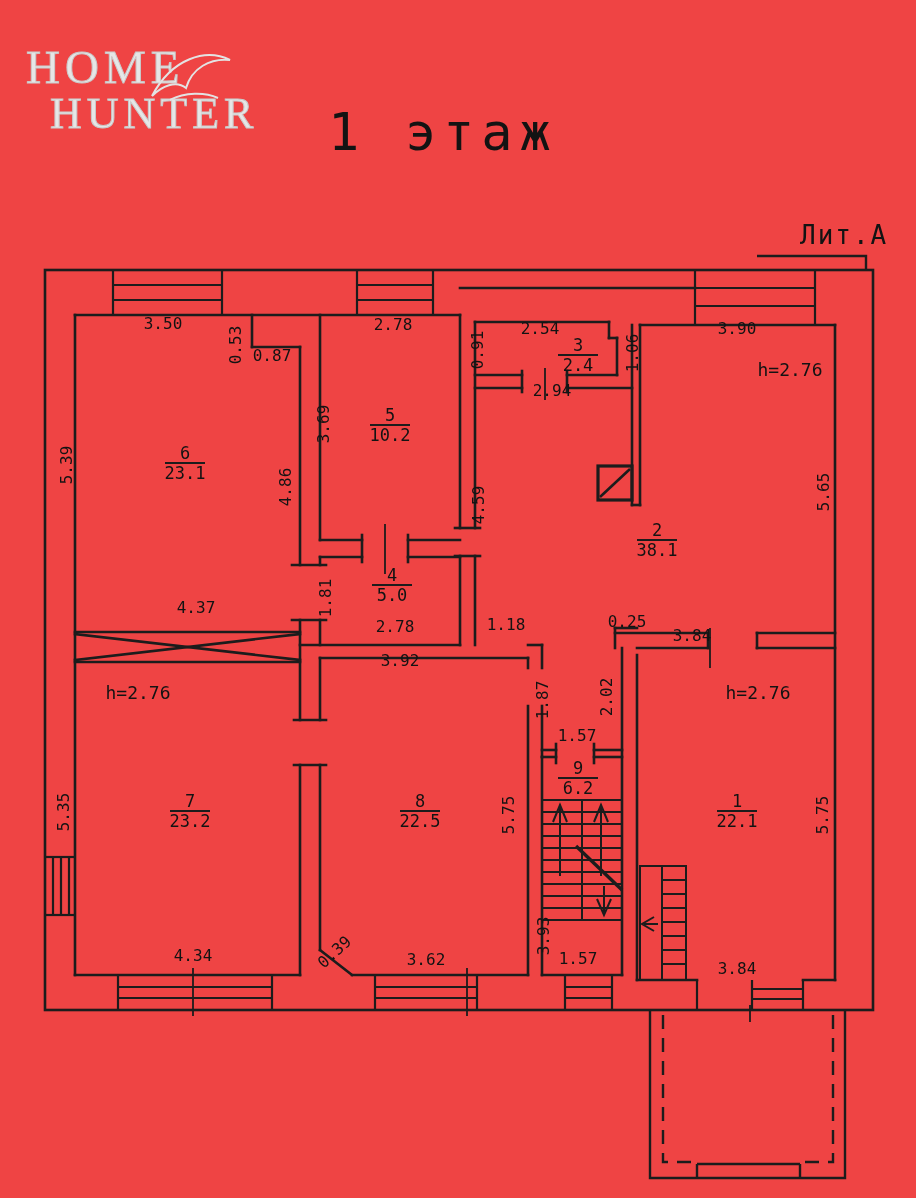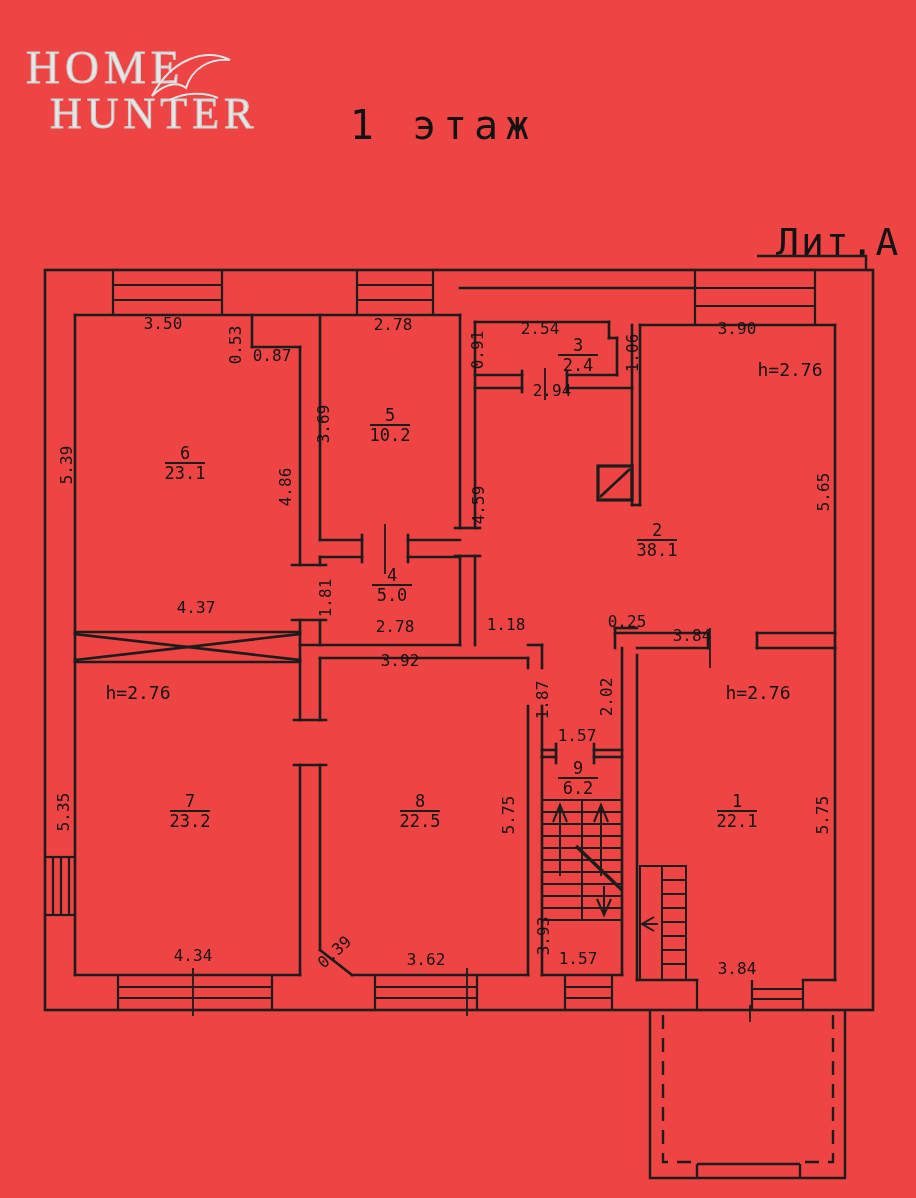--- a/index.html
+++ b/index.html
@@ -8,22 +8,22 @@
   .watermark{position:absolute;left:26px;top:44px;line-height:1.02;
              font-family:"Liberation Serif","DejaVu Serif",serif;
              color:#e6e6e6;-webkit-text-stroke:1px #c9c9c9;letter-spacing:5px;
              user-select:none;}
   .watermark .wm1{font-size:47px;display:block;}
   .watermark .wm2{font-size:44px;display:block;margin-left:24px;}
   .title-block{position:absolute;left:0;right:0;top:24px;text-align:center;pointer-events:none;}
   .main-title{font-size:45px;letter-spacing:9px;word-spacing:18px;color:#131313;
               transform:scaleY(1.08);}
   .sub-title{position:absolute;left:0;right:30px;top:102px;text-align:center;
-             font-size:40px;letter-spacing:7px;color:#131313;}
-  .liter{position:absolute;left:776px;top:220px;font-size:38px;letter-spacing:2px;color:#131313;}
+             font-size:52px;letter-spacing:7px;color:#131313;}
+  .liter{position:absolute;left:800px;top:220px;font-size:26px;letter-spacing:2px;color:#131313;}
   svg{position:absolute;left:0;top:0;}
   svg text{fill:#131313;font-family:"DejaVu Sans Mono","Liberation Mono",monospace;}
   text.dim{font-size:16px;}
   text.room-no{font-size:17px;}
   text.room-area{font-size:17px;}
   text.hlabel{font-size:18px;}
 </style>
 </head>
 <body>
 

